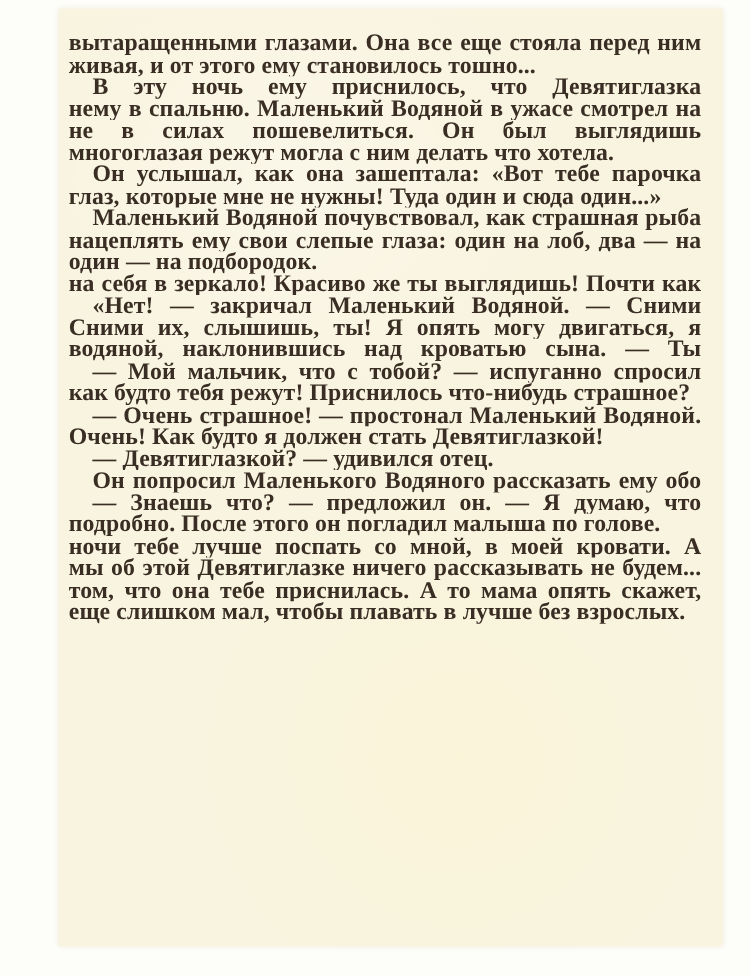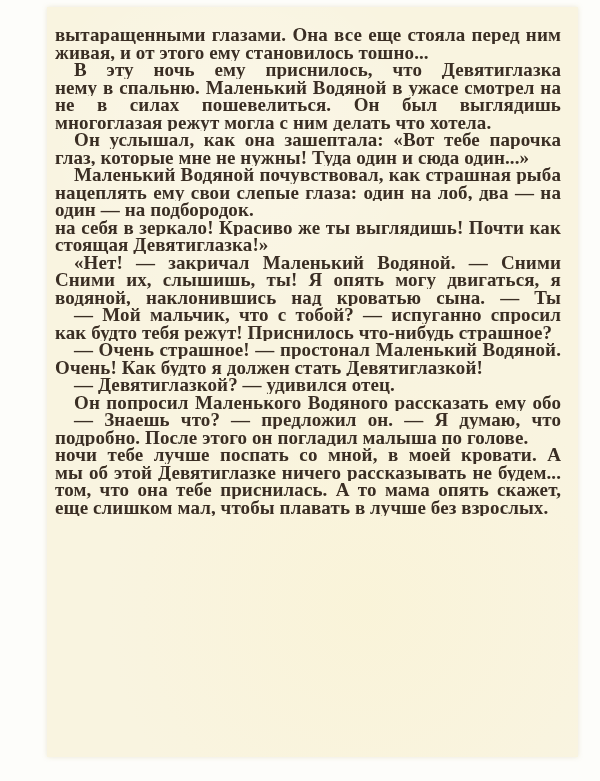--- a/index.html
+++ b/index.html
@@ -67,21 +67,20 @@
         <div class="text-line indent">В эту ночь ему приснилось, что Девятиглазка приплыла к</div>
         <div class="text-line">нему в спальню. Маленький Водяной в ужасе смотрел на нее,</div>
         <div class="text-line">не в силах пошевелиться. Он был выглядишь беспомощен, и</div>
         <div class="text-line last-of-para">многоглазая режут могла с ним делать что хотела.</div>
         <div class="text-line indent">Он услышал, как она зашептала: «Вот тебе парочка слепых</div>
         <div class="text-line last-of-para">глаз, которые мне не нужны! Туда один и сюда один...»</div>
         <div class="text-line indent">Маленький Водяной почувствовал, как страшная рыба стала</div>
         <div class="text-line">нацеплять ему свои слепые глаза: один на лоб, два — на щеки,</div>
         <div class="text-line last-of-para">один — на подбородок.</div>
         <div class="text-line">на себя в зеркало! Красиво же ты выглядишь! Почти как на-</div>
-        <div class="text-line last-of-para">стоящая Девятиглазка!»</div>
         <div class="text-line indent">«Нет! — закричал Маленький Водяной. — Сними глаза!</div>
         <div class="text-line last-of-para">Сними их, слышишь, ты! Я опять могу двигаться, я могу...»</div>
         <div class="text-line">водяной, наклонившись над кроватью сына. — Ты кричишь,</div>
         <div class="text-line indent">— Мой мальчик, что с тобой? — испуганно спросил отец-</div>
         <div class="text-line last-of-para">как будто тебя режут! Приснилось что-нибудь страшное?</div>
         <div class="text-line indent">— Очень страшное! — простонал Маленький Водяной. —</div>
         <div class="text-line last-of-para">Очень! Как будто я должен стать Девятиглазкой!</div>
         <div class="text-line indent last-of-para">— Девятиглазкой? — удивился отец.</div>
         <div class="text-line indent">Он попросил Маленького Водяного рассказать ему обо всем</div>
         <div class="text-line indent">— Знаешь что? — предложил он. — Я думаю, что остаток</div>

